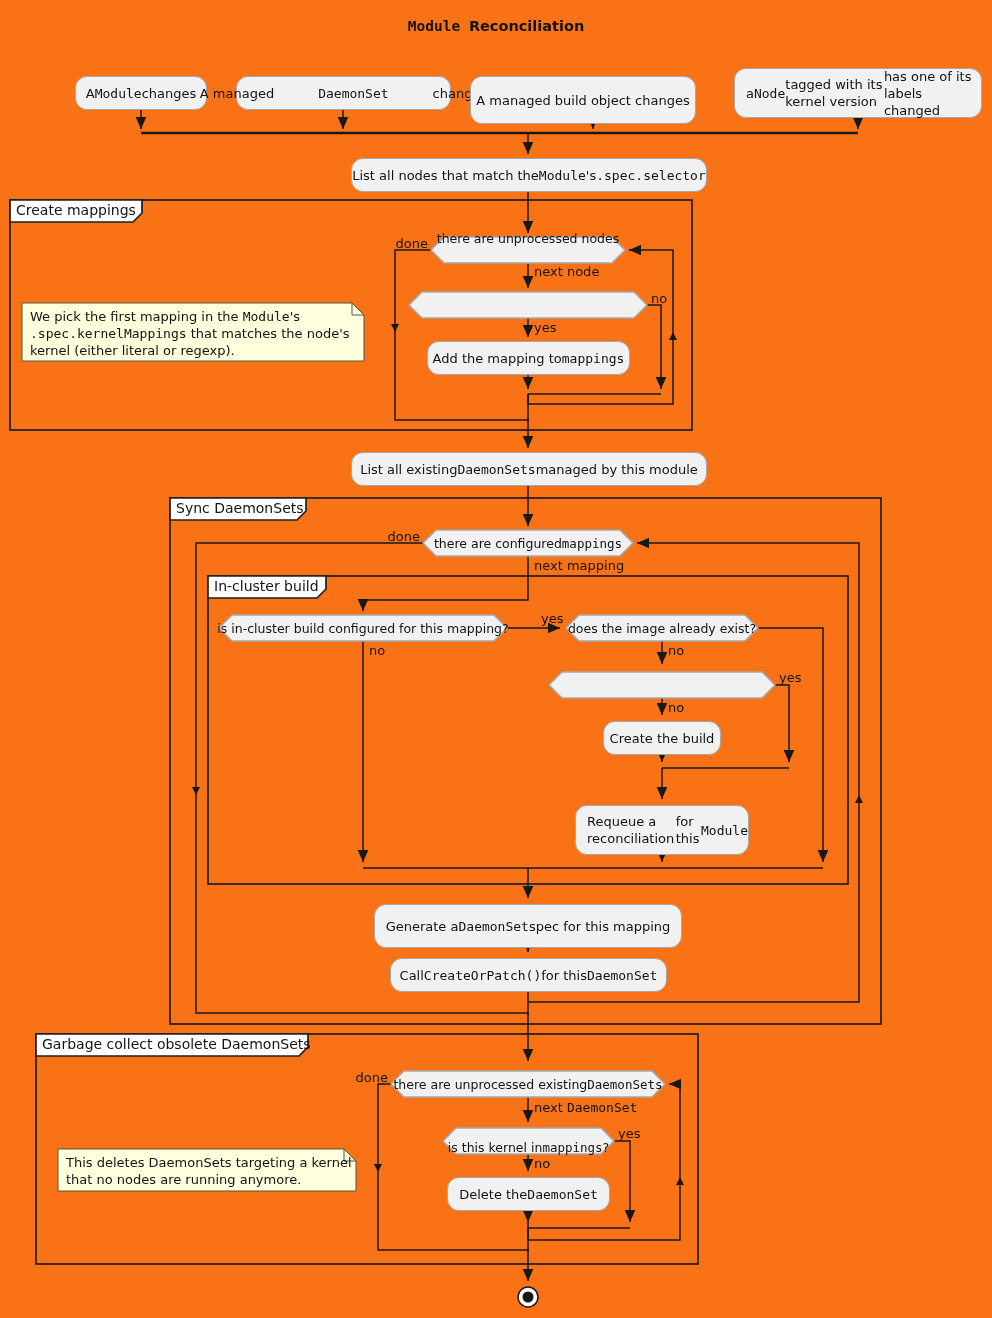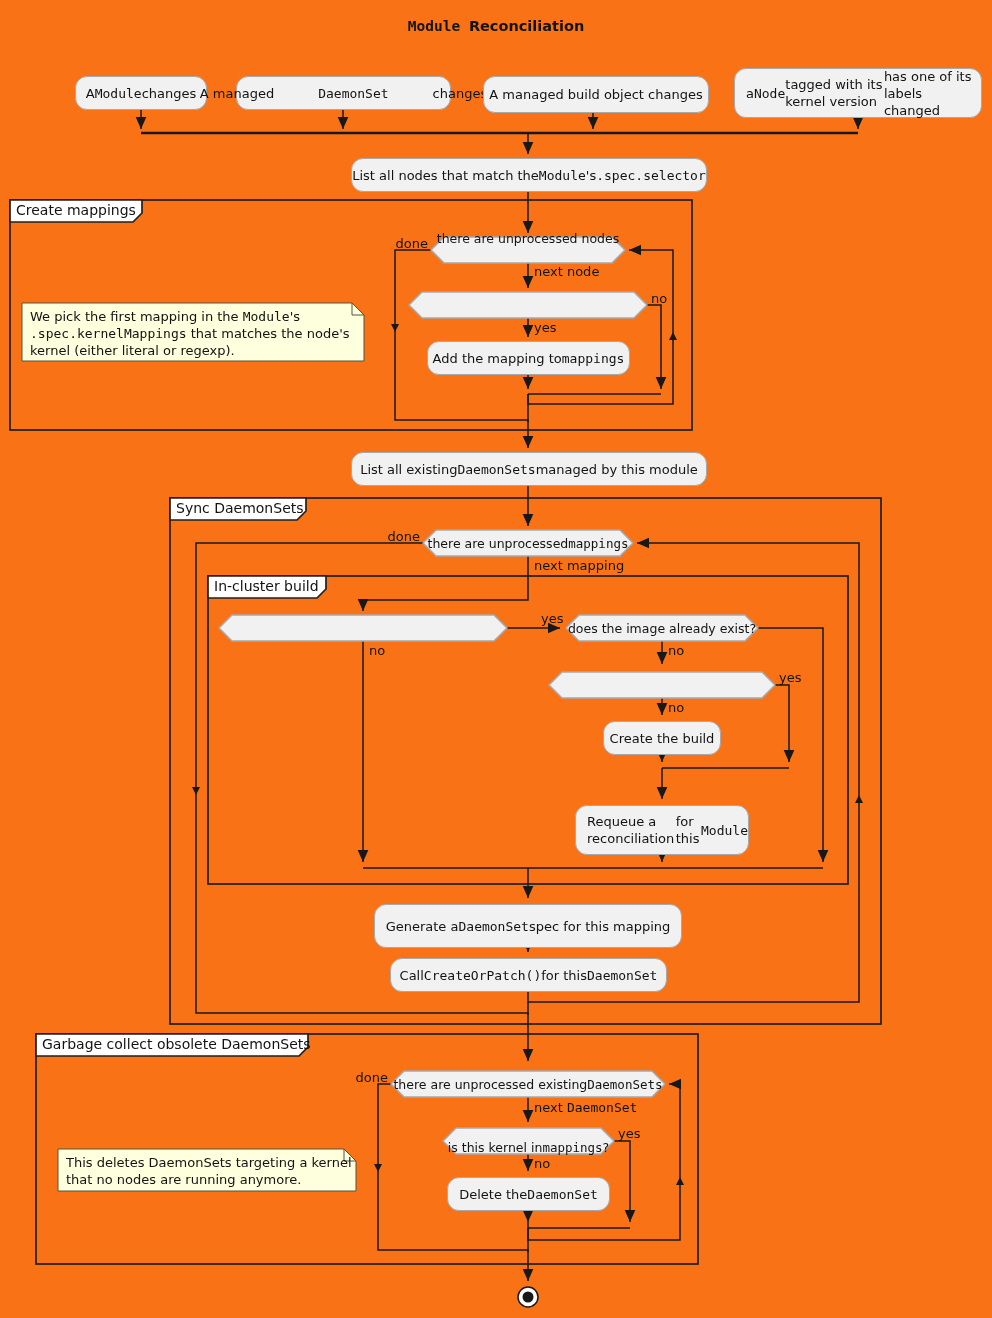--- a/index.html
+++ b/index.html
@@ -149,21 +149,21 @@
     <div class="box" style="left:75px;top:76px;width:132px;height:34px;">
         <span>A </span>
         <span class="mono">Module</span>
         <span> changes</span>
       </div>
     <div class="box" style="left:236px;top:76px;width:215px;height:34px;gap:44px;">
         <span>A managed </span>
         <span class="mono">DaemonSet</span>
         <span> changes</span>
       </div>
-    <div class="box" style="left:483px;top:76px;width:226px;height:37px;">
+    <div class="box" style="left:470px;top:76px;width:226px;height:48px;">
         <span>A managed build object changes</span>
       </div>
     <div class="box multiline" style="left:734px;top:68px;width:248px;height:50px;">
         <span>a </span>
         <span class="mono">Node</span>
         <span> tagged with its kernel version</span>
         <br>
         <span>has one of its labels changed</span>
       </div>
 
@@ -204,22 +204,25 @@
       </div>
     <div class="box" style="left:447px;top:1177px;width:163px;height:34px;">
         <span>Delete the </span>
         <span class="mono">DaemonSet</span>
       </div>
 
     <div class="hextext" style="left:431px;top:225px;width:194px;height:26px;">
         <span>there are unprocessed nodes</span>
       </div>
     <div class="hextext" style="left:423px;top:530px;width:210px;height:26px;">
-        <span>there are unprocessed </span>
+        <span>there are configured </span>
         <span class="mono">mappings</span>
+      </div>
+    <div class="hextext" style="left:219px;top:615px;width:288px;height:26px;">
+        <span>is in-cluster build configured for this mapping?</span>
       </div>
     <div class="hextext" style="left:566px;top:615px;width:192px;height:26px;">
         <span>does the image already exist?</span>
       </div>
     <div class="hextext" style="left:391px;top:1071px;width:274px;height:26px;">
         <span>there are unprocessed existing </span>
         <span class="mono">DaemonSets</span>
       </div>
     <div class="hextext" style="left:443px;top:1128px;width:171px;height:38px;">
         <span>is this kernel in </span>

